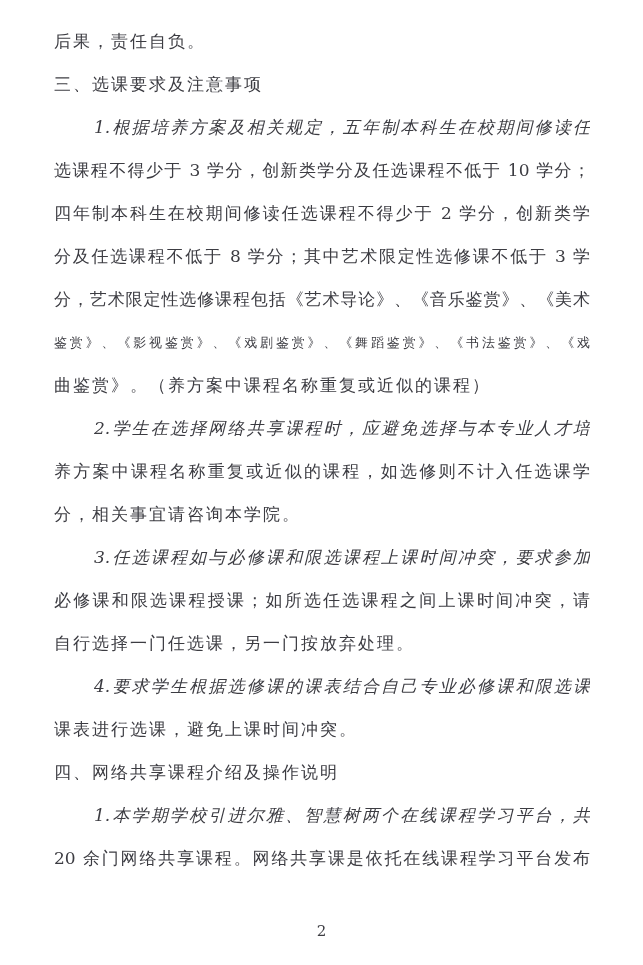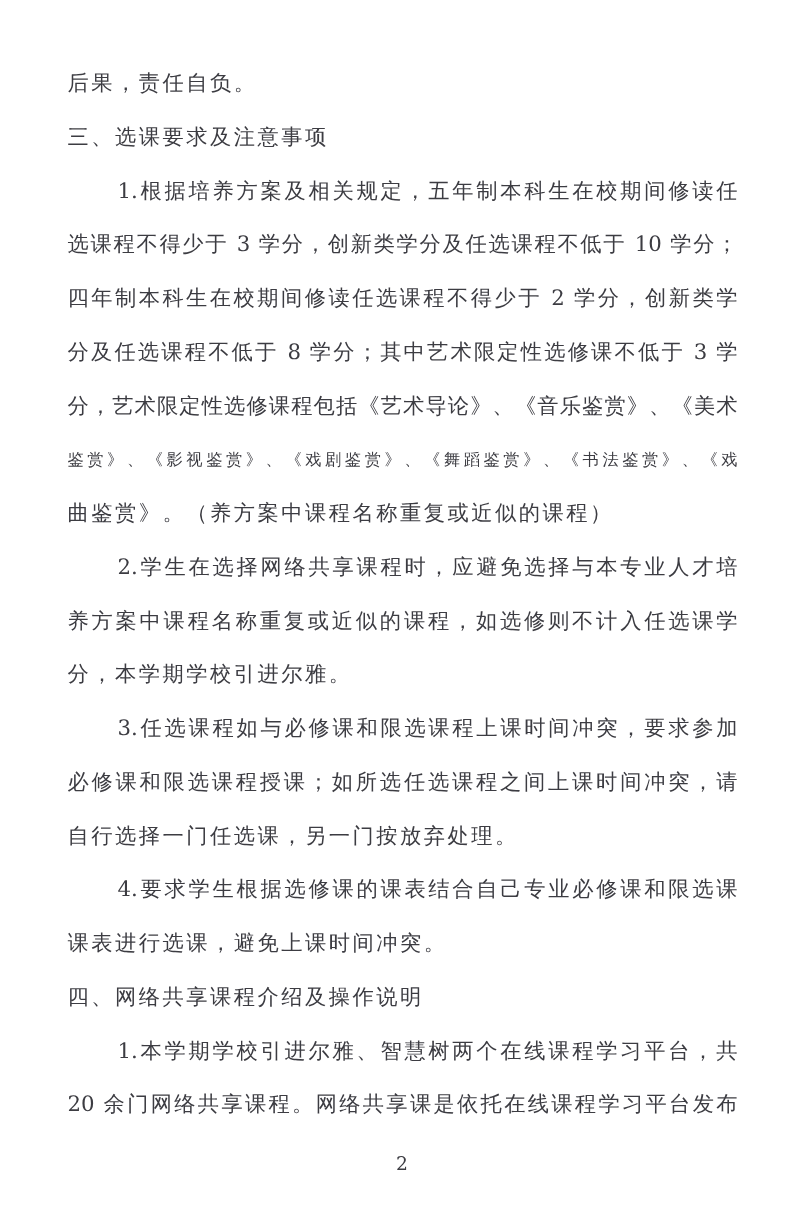--- a/index.html
+++ b/index.html
@@ -12,40 +12,41 @@
     width: 643px;
     height: 965px;
     background: #ffffff;
     overflow: hidden;
     font-family: "DejaVu Serif", "Liberation Serif", serif;
     color: #3c3c42;
   }
   .text-block {
     position: absolute;
     left: 54px;
-    top: 46px;
+    top: 20px;
     width: 536px;
   }
   .line {
     height: 43px;
     line-height: 43px;
     font-size: 17px;
     overflow: hidden;
     white-space: normal;
     letter-spacing: 2px;
     text-align: left;
   }
   .line.justify {
     letter-spacing: 0;
     text-align: justify;
     text-align-last: justify;
     text-justify: inter-character;
   }
   .line.indent {
     text-indent: 40px;
+    font-style: italic;
   }
   .line.compact {
     font-size: 13px;
   }
   .page-number {
     position: absolute;
     left: 0;
     top: 922px;
     width: 100%;
     text-align: center;
@@ -63,21 +64,21 @@
       <div class="line">三、选课要求及注意事项</div>
       <div class="line justify indent">1.根据培养方案及相关规定，五年制本科生在校期间修读任</div>
       <div class="line justify">选课程不得少于 3 学分，创新类学分及任选课程不低于 10 学分；</div>
       <div class="line justify">四年制本科生在校期间修读任选课程不得少于 2 学分，创新类学</div>
       <div class="line justify">分及任选课程不低于 8 学分；其中艺术限定性选修课不低于 3 学</div>
       <div class="line justify">分，艺术限定性选修课程包括《艺术导论》、《音乐鉴赏》、《美术</div>
       <div class="line justify compact">鉴赏》、《影视鉴赏》、《戏剧鉴赏》、《舞蹈鉴赏》、《书法鉴赏》、《戏</div>
       <div class="line">曲鉴赏》。（养方案中课程名称重复或近似的课程）</div>
       <div class="line justify indent">2.学生在选择网络共享课程时，应避免选择与本专业人才培</div>
       <div class="line justify">养方案中课程名称重复或近似的课程，如选修则不计入任选课学</div>
-      <div class="line">分，本学期学校引进尔雅。</div>
+      <div class="line">分，相关事宜请咨询本学院。</div>
       <div class="line justify indent">3.任选课程如与必修课和限选课程上课时间冲突，要求参加</div>
       <div class="line justify">必修课和限选课程授课；如所选任选课程之间上课时间冲突，请</div>
       <div class="line">自行选择一门任选课，另一门按放弃处理。</div>
       <div class="line justify indent">4.要求学生根据选修课的课表结合自己专业必修课和限选课</div>
       <div class="line">课表进行选课，避免上课时间冲突。</div>
       <div class="line">四、网络共享课程介绍及操作说明</div>
       <div class="line justify indent">1.本学期学校引进尔雅、智慧树两个在线课程学习平台，共</div>
       <div class="line justify">20 余门网络共享课程。网络共享课是依托在线课程学习平台发布</div>
     </div>
   <div class="page-number">2</div>

